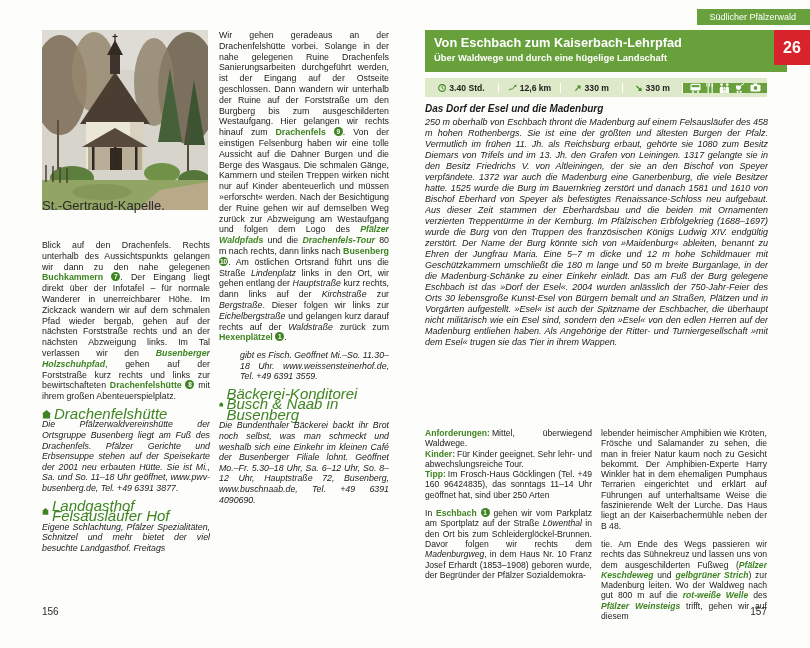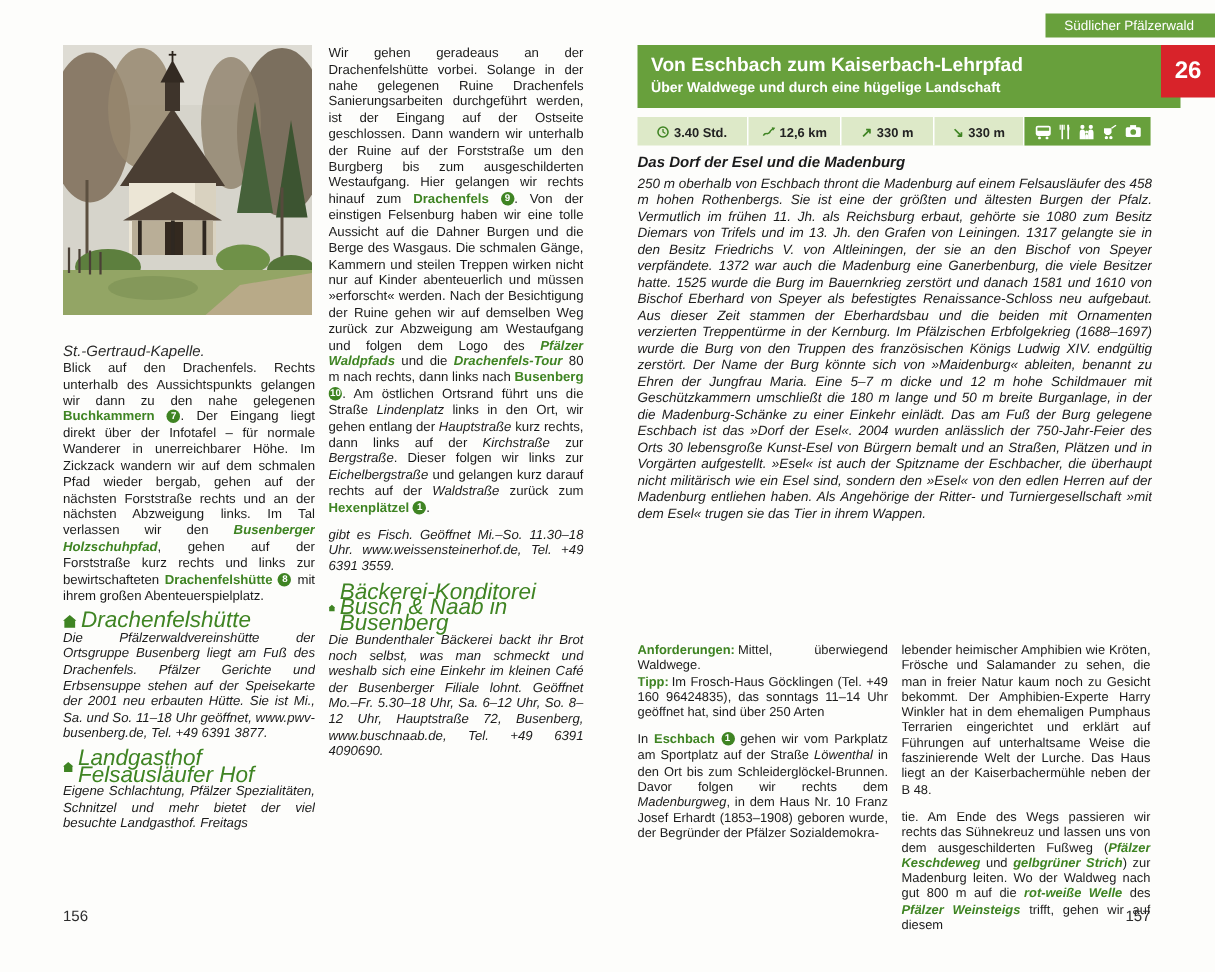--- a/index.html
+++ b/index.html
@@ -13,41 +13,41 @@
   .seg-g  { color:#3f8423; font-weight:700; }
   .seg-i  { font-style:italic; }
   .seg-gi { color:#3f8423; font-weight:700; font-style:italic; }
   .seg-wp { display:inline-block; min-width:9px; height:9px; padding:0 1px;
     border-radius:6px; background:#3f8423; color:#fff; font-size:6.5px; line-height:9.5px;
     font-weight:700; font-style:normal; text-align:center; position:relative; top:-1px; }
   .pagenum { position:absolute; top:606px; font-size:10px; color:#2c2c2c; }
 
   
   .photo { position:absolute; left:42px; top:30px; width:166px; height:180px; background:#d6d4cb; }
-  .caption { position:absolute; left:42px; top:229px; font-size:10px; font-style:italic; color:#2a2a2a; }
+  .caption { position:absolute; left:42px; top:198px; font-size:13px; color:#2a2a2a; }
   .col-l1 { left:42px; top:240px; width:168px; height:380px; }
   .col-l2 { left:219px; top:30px; width:170px; height:612px; }
   .info-sec { margin-top:7px; }
   .info-head { display:flex; align-items:center; gap:3px; color:#3f8423;
     font-weight:400; font-style:italic; font-size:15px; line-height:10.5px; }
   .info-body { font-size:8.8px; line-height:10.6px; font-style:italic; text-align:justify; }
-  .cont { margin-top:7px; }
+  .cont { margin-top:7px;margin-left:21px; }
 
   
   .region-tab { position:absolute; right:0; top:9px; height:16px; line-height:16px;
     background:#68a03c; color:#fff; font-size:9px; padding:0 14px 0 12px; }
   .title-box { position:absolute; left:425px; top:30px; width:362px; height:42px;
     background:#68a03c; color:#fff; padding:5px 9px 0 9px; }
   .title-box .t1 { font-size:12.8px; font-weight:700; line-height:16px; }
   .title-box .t2 { font-size:9.4px; font-weight:700; line-height:13px; }
   .route-no { position:absolute; left:774px; top:30px; width:36px; height:35px;
     background:#d8232a; color:#fff; font-size:16px; font-weight:700;
     display:flex; align-items:center; justify-content:center; }
   .stats { position:absolute; left:425px; top:78px; width:342px; height:19px;
-    background:#dde9c8; display:flex; font-size:8.6px; font-weight:700; color:#222; }
+    background:#dde9c8; display:flex; font-size:8.6px; font-weight:700; color:#222;align-items:center; }
   .stats .cell { display:flex; align-items:center; justify-content:center; gap:3px;
     border-right:1px solid #fff; }
   .stats .arrow { color:#3f8423; font-weight:700; font-size:9px; }
   .stats .icon-cell { flex:1; background:#68a03c; border-right:none;
     display:flex; align-items:center; justify-content:center; gap:5px; }
   .intro-head { position:absolute; left:425px; top:103px; font-size:10px;
     font-weight:700; font-style:italic; }
   .intro { position:absolute; left:425px; top:117px; width:343px; height:306px;
     overflow:hidden; font-size:9px; line-height:11px; font-style:italic; text-align:justify; }
   .col-r1 { left:425px; top:428px; width:167px; height:196px; }
@@ -216,20 +216,23 @@
   </div>
 
   <div class="intro-head">Das Dorf der Esel und die Madenburg</div>
   <div class="intro">250 m oberhalb von Eschbach thront die Madenburg auf einem Felsausläufer des 458 m hohen Rothenbergs. Sie ist eine der größten und ältesten Burgen der Pfalz. Vermutlich im frühen 11. Jh. als Reichsburg erbaut, gehörte sie 1080 zum Besitz Diemars von Trifels und im 13. Jh. den Grafen von Leiningen. 1317 gelangte sie in den Besitz Friedrichs V. von Altleiningen, der sie an den Bischof von Speyer verpfändete. 1372 war auch die Madenburg eine Ganerbenburg, die viele Besitzer hatte. 1525 wurde die Burg im Bauernkrieg zerstört und danach 1581 und 1610 von Bischof Eberhard von Speyer als befestigtes Renaissance-Schloss neu aufgebaut. Aus dieser Zeit stammen der Eberhardsbau und die beiden mit Ornamenten verzierten Treppentürme in der Kernburg. Im Pfälzischen Erbfolgekrieg (1688–1697) wurde die Burg von den Truppen des französischen Königs Ludwig XIV. endgültig zerstört. Der Name der Burg könnte sich von »Maidenburg« ableiten, benannt zu Ehren der Jungfrau Maria. Eine 5–7 m dicke und 12 m hohe Schildmauer mit Geschützkammern umschließt die 180 m lange und 50 m breite Burganlage, in der die Madenburg-Schänke zu einer Einkehr einlädt. Das am Fuß der Burg gelegene Eschbach ist das »Dorf der Esel«. 2004 wurden anlässlich der 750-Jahr-Feier des Orts 30 lebensgroße Kunst-Esel von Bürgern bemalt und an Straßen, Plätzen und in Vorgärten aufgestellt. »Esel« ist auch der Spitzname der Eschbacher, die überhaupt nicht militärisch wie ein Esel sind, sondern den »Esel« von den edlen Herren auf der Madenburg entliehen haben. Als Angehörige der Ritter- und Turniergesellschaft »mit dem Esel« trugen sie das Tier in ihrem Wappen.</div>
 
   <div class="col col-r1">
     <p class="rp-info">
       <span class="lbl">Anforderungen:</span><span>Mittel, überwiegend Waldwege.</span>
     </p>
     <p class="rp-info">
+      <span class="lbl">Kinder:</span><span>Für Kinder geeignet. Sehr lehr- und abwechslungsreiche Tour.</span>
+    </p>
+    <p class="rp-info">
       <span class="lbl">Tipp:</span><span>Im Frosch-Haus Göcklingen (Tel. +49 160 96424835), das sonntags 11–14 Uhr geöffnet hat, sind über 250 Arten</span>
     </p>
     <p class="rp-para"><span>In </span><span class="seg-g">Eschbach</span><span> </span><span class="seg-wp">1</span><span> gehen wir vom Parkplatz am Sportplatz auf der Straße </span><span class="seg-i">Löwenthal</span><span> in den Ort bis zum Schleiderglöckel-Brunnen. Davor folgen wir rechts dem </span><span class="seg-i">Madenburgweg</span><span>, in dem Haus Nr. 10 Franz Josef Erhardt (1853–1908) geboren wurde, der Begründer der Pfälzer Sozialdemokra-</span></p>
   </div>
 
   <div class="col col-r2">
     <p class="rp-text">lebender heimischer Amphibien wie Kröten, Frösche und Salamander zu sehen, die man in freier Natur kaum noch zu Gesicht bekommt. Der Amphibien-Experte Harry Winkler hat in dem ehemaligen Pumphaus Terrarien eingerichtet und erklärt auf Führungen auf unterhaltsame Weise die faszinierende Welt der Lurche. Das Haus liegt an der Kaiserbachermühle neben der B 48.</p>
     <p class="rp-para"><span>tie. Am Ende des Wegs passieren wir rechts das Sühnekreuz und lassen uns von dem ausgeschilderten Fußweg (</span><span class="seg-gi">Pfälzer Keschdeweg</span><span> und </span><span class="seg-gi">gelbgrüner Strich</span><span>) zur Madenburg leiten. Wo der Waldweg nach gut 800 m auf die </span><span class="seg-gi">rot-weiße Welle</span><span> des </span><span class="seg-gi">Pfälzer Weinsteigs</span><span> trifft, gehen wir auf diesem</span></p>
   </div>
 

